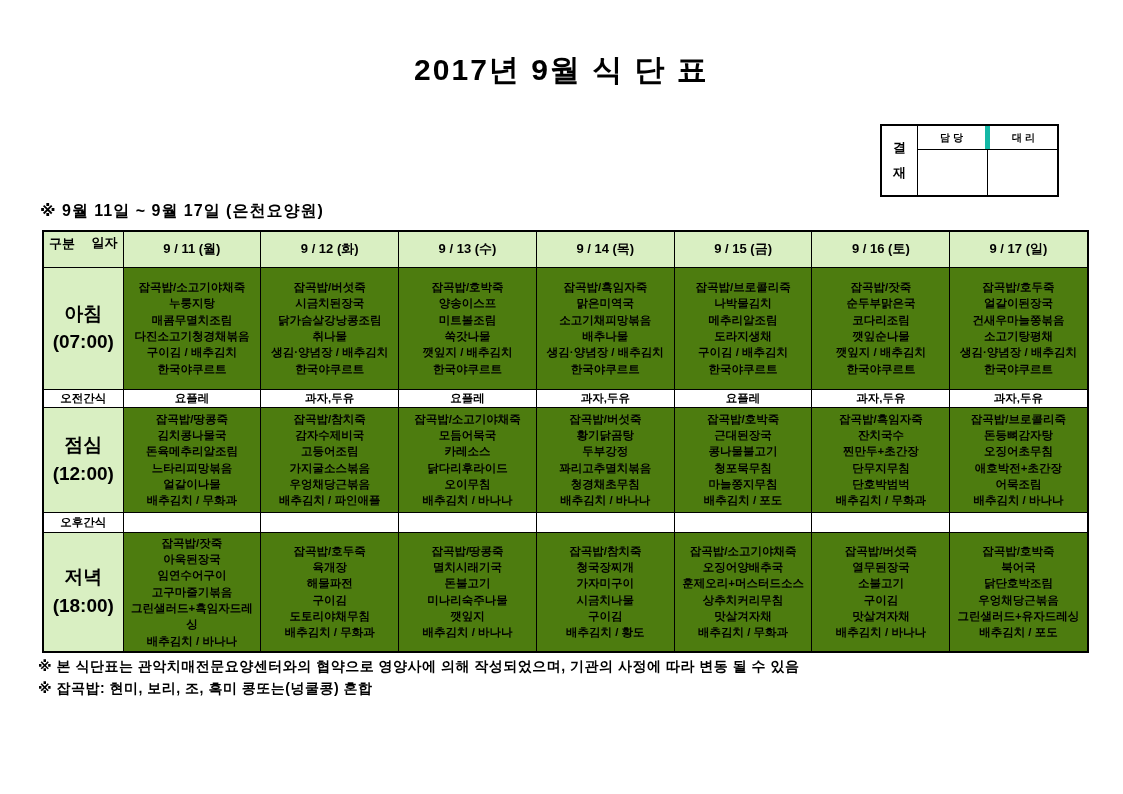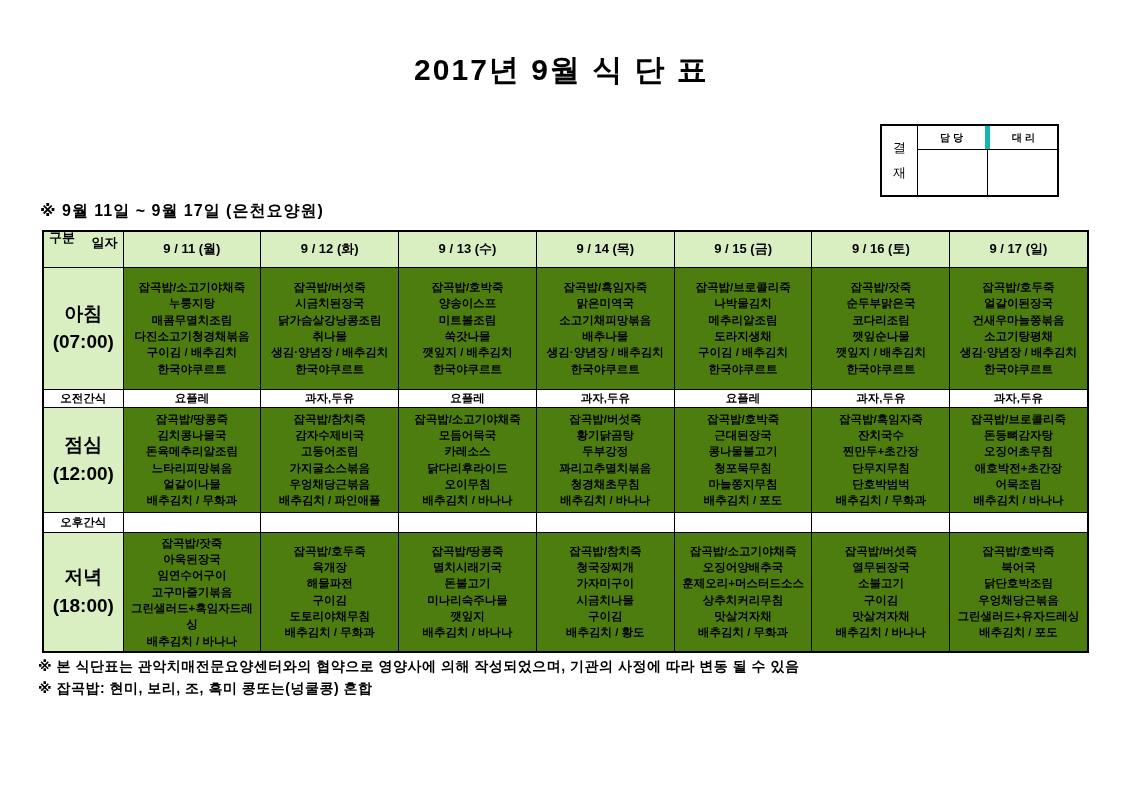--- a/index.html
+++ b/index.html
@@ -17,21 +17,21 @@
   }
 
   
   .approval {
     position:absolute; top:124px; left:880px; width:179px; height:73px;
     border:2px solid #000; display:flex;
   }
   .ap-stamp {
     width:36px; border-right:1px solid #000;
     display:flex; align-items:center; justify-content:center;
-    font-size:13px; font-weight:normal; text-align:center;
+    font-size:13px; font-weight:bold; text-align:center;
     word-break:break-all; line-height:1.9; padding:0 11px;
   }
   .ap-right { flex:1; display:flex; flex-direction:column; }
   .ap-head { display:flex; height:24px; border-bottom:1px solid #000; }
   .ap-head > div {
     flex:1; display:flex; align-items:center; justify-content:center;
     font-size:10px; font-weight:bold;
   }
   .ap-head > div + div { border-left:5px solid #14b8a6; }
   .ap-body { display:flex; flex:1; }
@@ -53,21 +53,21 @@
 
   tr.hdr td { height:36px; background:#d9efc2; font-size:13px; font-weight:bold; }
   td.corner {
     position:relative; background:#d9efc2;
     background-image:linear-gradient(to bottom right,
       transparent calc(50% - 0.8px), #000 calc(50% - 0.8px),
       #000 calc(50% + 0.8px), transparent calc(50% + 0.8px));
     font-size:12px; font-weight:bold;
   }
   .corner-top { position:absolute; top:2px; right:5px; }
-  .corner-bottom { position:absolute; bottom:20px; left:5px; }
+  .corner-bottom { position:absolute; bottom:14px; left:5px; }
 
   td.rowlabel { background:#d9efc2; font-size:19px; font-weight:bold; line-height:1.5; }
   td.snacklabel { background:#efefef; font-size:12px; font-weight:bold; }
   tr.meal td.menu-cell { background:#4d7c0f; font-size:11.5px; font-weight:bold; line-height:1.42; padding:2px 7px; }
   tr.snack td { background:#fff; font-size:11.5px; font-weight:bold; }
   tr.row-breakfast td { height:122px; }
   tr.row-snack-am td { height:18px; }
   tr.row-lunch td { height:105px; }
   tr.row-snack-pm td { height:20px; }
   tr.row-dinner td { height:120px; }

